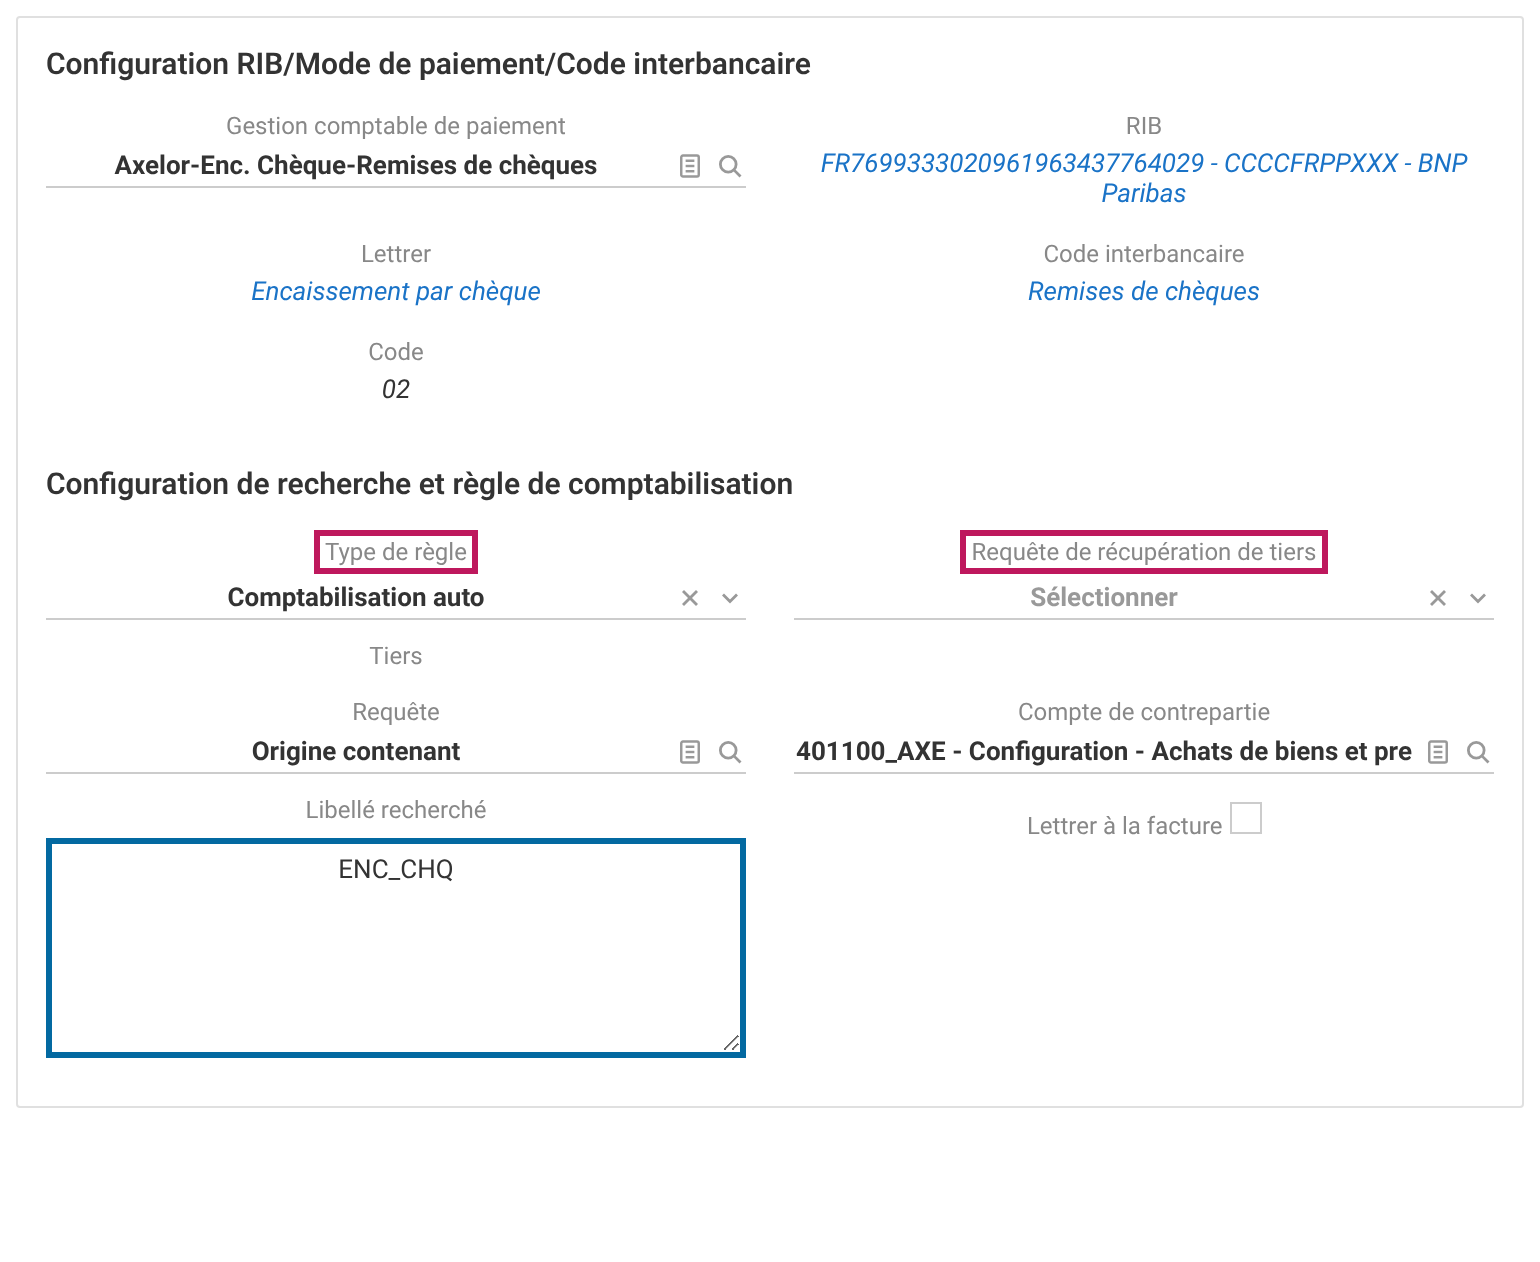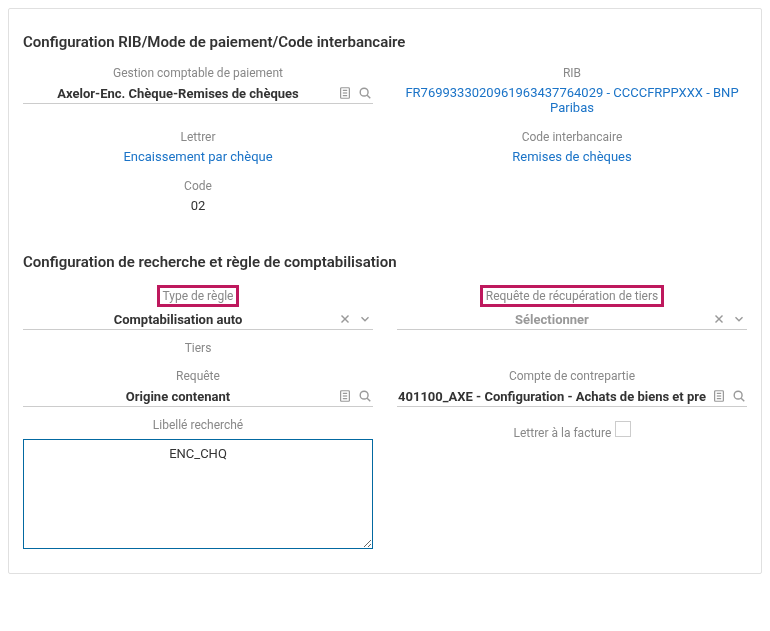--- a/index.html
+++ b/index.html
@@ -14,21 +14,21 @@
     .panel {
       border: 1px solid #e0e0e0;
       padding: 12px 14px 14px 14px;
       border-radius: 2px;
     }
     .section-title {
       font-size: 15px;
       font-weight: 600;
       color: #333;
       margin-bottom: 14px;
-      margin-top: 12px;
+      margin-top: 2px;
     }
     .row {
       display: flex;
       gap: 24px;
       margin-bottom: 10px;
     }
     .col { flex: 1; min-width: 0; text-align: center; }
     .field-label {
       font-size: 12px;
       color: #888;
@@ -38,20 +38,21 @@
     }
     .highlight-red {
       border: 3px solid #be185d;
       padding: 1px 3px;
       display: inline-block;
     }
     .field-value {
       font-size: 13px;
       color: #333;
       padding: 2px 0 4px 0;
+      font-style: italic;
     }
     .link {
       color: #1a73c7;
       cursor: pointer;
     }
     .input-with-icons {
       display: flex;
       align-items: center;
       border-bottom: 1px solid #ccc;
       padding: 2px 0;
@@ -72,21 +73,21 @@
       color: #999;
       cursor: pointer;
       margin-left: 4px;
       display: inline-flex;
       align-items: center;
       justify-content: center;
     }
     .icon svg { width: 14px; height: 14px; }
     .dropdown-field { position: relative; }
     .textarea-box {
-      border: 1px solid #0369a1;
+      border: 3px solid #0369a1;
       min-height: 110px;
       padding: 6px 0;
       margin-top: 4px;
       font-size: 13px;
       resize: both;
       overflow: auto;
       position: relative;
     }
     .checkbox {
       width: 16px;

